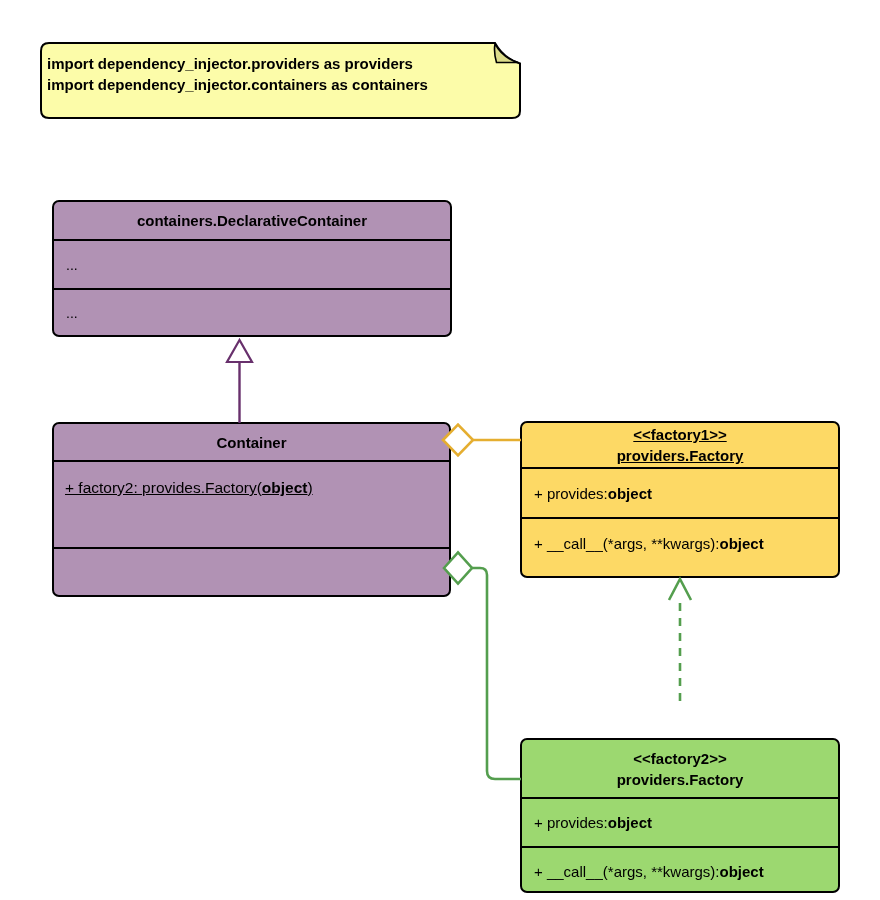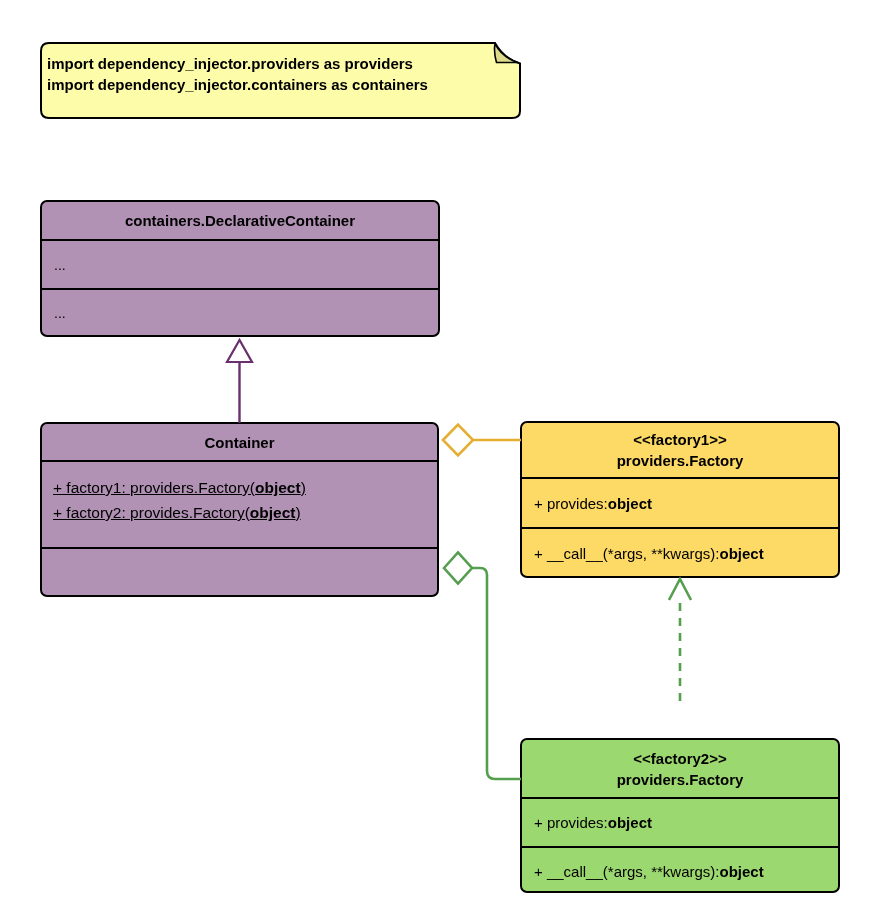--- a/index.html
+++ b/index.html
@@ -16,21 +16,21 @@
   .note-text{
     position:absolute;left:7px;top:11px;right:30px;
     font-weight:bold;font-size:15px;line-height:21px;white-space:nowrap;
   }
 
   
   .cls{
     position:absolute;box-sizing:border-box;
     border:2px solid #000;border-radius:7px;overflow:hidden;
   }
-  .cls.purple{background:var(--purple-fill);}
+  .cls.purple{background:var(--purple-fill);margin-left:12px;}
   .cls.yellow{background:var(--yellow-fill);}
   .cls.green{background:var(--green-fill);}
   .cls .sect{box-sizing:border-box;}
   .cls .sect + .sect{border-top:2px solid #000;}
   .cls-title{
     font-weight:bold;font-size:15px;
     display:flex;flex-direction:column;align-items:center;justify-content:center;
     text-align:center;line-height:21px;
   }
   .row{
@@ -61,28 +61,27 @@
 
 <div class="cls purple" style="left:40px;top:200px;width:400px;height:137px;">
   <div class="sect cls-title" style="height:37px;">containers.DeclarativeContainer</div>
   <div class="sect row dots" style="height:49px;">...</div>
   <div class="sect row dots" style="height:48px;">...</div>
 </div>
 
 <div class="cls purple" style="left:40px;top:422px;width:399px;height:175px;">
   <div class="sect cls-title" style="height:36px;">Container</div>
   <div class="sect attr-block" style="height:87px;">
-    <div><span class="u"><span>+ factory1: providers.Factory(</span><b>object</b><span>)</span></span></div>
     <div><span class="u"><span>+ factory2: provides.Factory(</span><b>object</b><span>)</span></span></div>
   </div>
   <div class="sect" style="height:48px;"></div>
 </div>
 
 <div class="cls yellow" style="left:520px;top:421px;width:320px;height:157px;">
-  <div class="sect cls-title" style="height:54px;">
+  <div class="sect cls-title" style="height:44px;text-decoration:underline;">
     <div>&lt;&lt;factory1&gt;&gt;</div>
     <div>providers.Factory</div>
   </div>
   <div class="sect row" style="height:50px;">
       <span>+ provides: </span>
       <b>object</b>
     </div>
   <div class="sect row" style="height:50px;">
       <span>+ __call__(*args, **kwargs): </span>
       <b>object</b>

